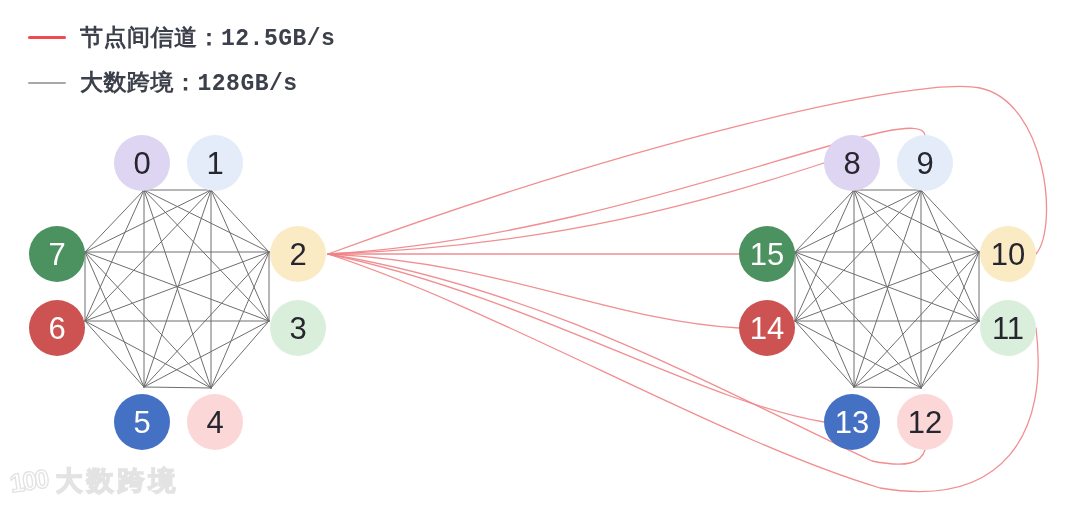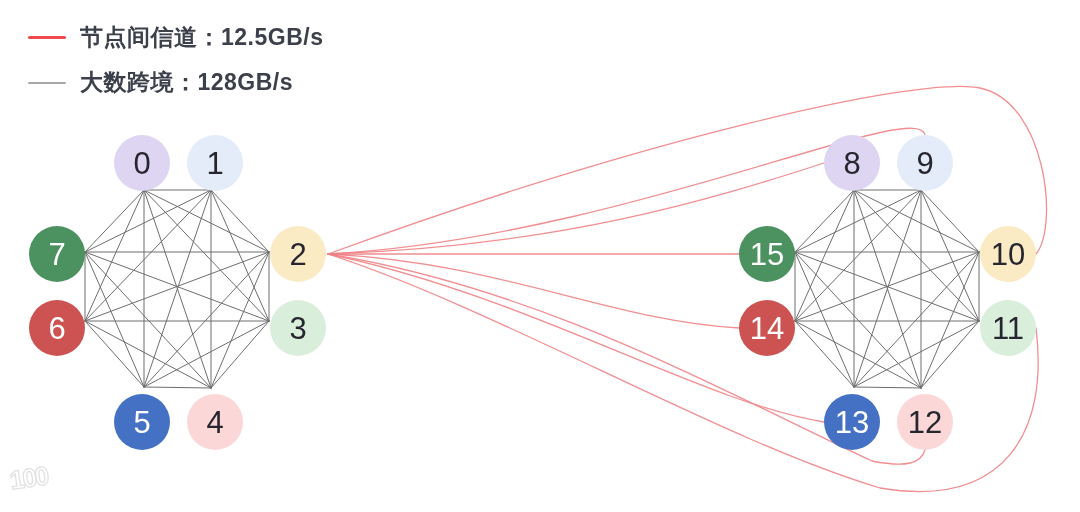--- a/index.html
+++ b/index.html
@@ -6,21 +6,21 @@
   body{width:1080px;height:512px;position:relative;overflow:hidden;
        font-family:"Liberation Sans","DejaVu Sans",sans-serif;}
   .stage{position:absolute;left:0;top:0;width:1080px;height:512px;}
   svg{display:block;}
 
   
   .legend{position:absolute;left:28px;top:22px;display:flex;flex-direction:column;gap:14px;}
   .legend-row{display:flex;align-items:center;gap:14px;}
   .swatch{display:inline-block;width:38px;border-radius:2px;}
   .legend-label{font-size:23px;font-weight:600;color:#3c404a;letter-spacing:.5px;
-                font-family:Liberation Sans, sans-serif;}
+                font-family:Liberation Mono, monospace;}
 
   
   text.node-label{font:500 31px "Liberation Sans","DejaVu Sans",sans-serif;}
 
   
   .watermark{position:absolute;left:10px;top:463px;display:flex;align-items:center;gap:8px;
              user-select:none;}
   .wm-logo{font:700 26px "Liberation Sans","DejaVu Sans",sans-serif;
            color:#ffffff;-webkit-text-stroke:1.3px #e2e2e2;
            transform:rotate(-8deg);letter-spacing:-2px;}
@@ -176,13 +176,14 @@
     <span class="legend-label">节点间信道：12.5GB/s</span>
   </div>
   <div class="legend-row">
     <span class="swatch" style="background: rgb(168, 168, 168); height: 2px;"></span>
     <span class="legend-label">大数跨境：128GB/s</span>
   </div>
 </div>
 
 <div class="watermark">
   <span class="wm-logo">100</span>
+  <span class="wm-text">大数跨境</span>
 </div>
 
 </body></html>

